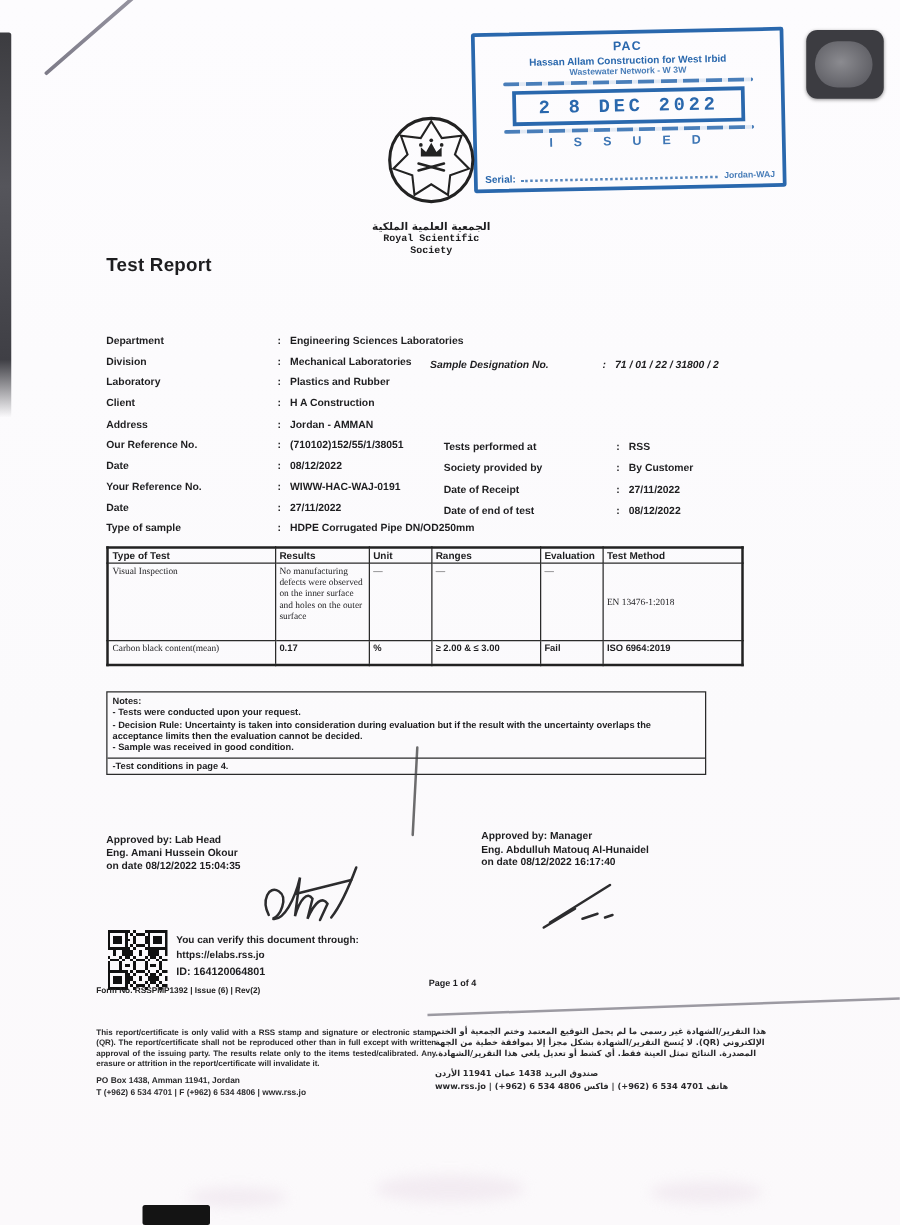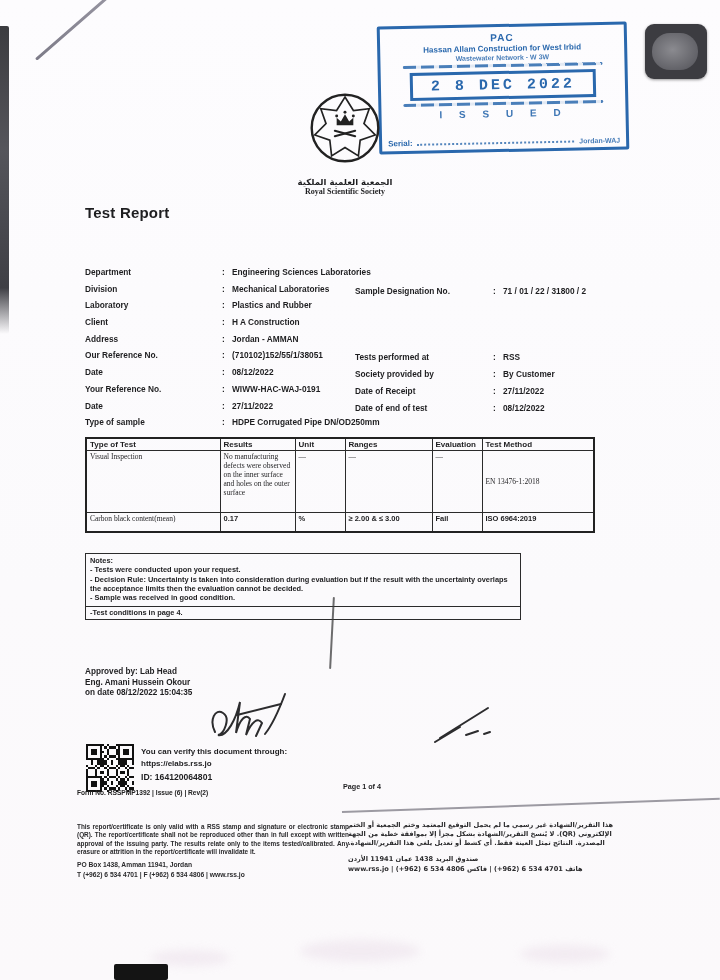--- a/index.html
+++ b/index.html
@@ -36,49 +36,49 @@
   .s-issued{margin-top:3px;font-weight:700;font-size:10px;letter-spacing:7px;opacity:.9;}
   .s-serial{position:absolute;bottom:3px;left:6px;right:6px;display:flex;align-items:flex-end;
             font-weight:700;font-size:8px;}
   .s-serial .dots{flex:1;border-bottom:2px dotted #2a68ad;margin:0 5px 2px;opacity:.8;}
   .s-serial .right{font-size:7px;opacity:.85;}
 
   
   .logo{position:absolute;left:288px;top:91px;width:114px;text-align:center;}
   .logo svg{display:block;margin:0 auto;}
   .logo-ar{font-size:8.5px;font-weight:700;margin-top:12px;}
-  .logo-en{font-size:8px;font-weight:700;font-family:Liberation Serif, serif;}
+  .logo-en{font-size:8px;font-weight:700;font-family:Liberation Mono, monospace;}
 
   .title{position:absolute;left:85px;top:204px;margin:0;font-size:15px;font-weight:800;letter-spacing:.2px;}
 
   
   .info-left{position:absolute;left:85px;top:267px;width:310px;}
   .irow{display:flex;height:16.7px;align-items:flex-start;font-size:8.3px;}
   .ilabel{width:137px;font-weight:700;}
   .icolon{width:10px;font-weight:700;}
   .ival{font-weight:600;}
-  .info-right-top{position:absolute;left:355px;top:286px;width:310px;}
+  .info-right-top{position:absolute;left:344px;top:286px;width:310px;font-style:italic;}
   .info-right{position:absolute;left:355px;top:352px;width:310px;}
   .irow2{display:flex;height:17px;align-items:flex-start;font-size:8.3px;}
   .irow2 .ilabel{width:138px;}
 
   
   .results-table{position:absolute;left:85px;top:437px;width:508px;border-collapse:collapse;table-layout:fixed;}
   .results-table td,.results-table th{border:1px solid #2b2b2b;padding:1px 3px;vertical-align:top;
       font-size:7.5px;text-align:left;overflow:hidden;}
   .results-table{border:2px solid #222;}
   .sec-title{font-weight:700;font-size:8px;}
   .results-table th{font-weight:700;font-size:8px;}
   .serif{font-family:"Liberation Serif",serif;font-size:8px;}
   .bold-val{font-weight:700;}
   .vmid{vertical-align:middle !important;}
   .row2 td{height:16px;}
 
   
-  .notes-box{position:absolute;left:85px;top:553px;width:436px;border:1.5px solid #2b2b2b;box-sizing:border-box;
+  .notes-box{position:absolute;left:85px;top:553px;width:480px;border:1.5px solid #2b2b2b;box-sizing:border-box;
              font-size:7.4px;font-weight:600;line-height:1.26;}
   .notes-main{padding:2px 4px 3px;}
   .notes-foot{border-top:1.5px solid #2b2b2b;padding:1px 4px 2px;}
 
   
   .approval{position:absolute;font-size:8.2px;font-weight:700;line-height:1.28;}
   .ap-left{left:85px;top:667px;}
   .ap-right{left:385px;top:664px;}
   .sig{position:absolute;}
   .sig path{fill:none;stroke:#2c2c2e;stroke-width:2;stroke-linecap:round;}
@@ -282,20 +282,25 @@
   <div class="approval ap-left">
     <div>Approved by: Lab Head</div>
     <div>Eng. Amani Hussein Okour</div>
     <div>on date 08/12/2022 15:04:35</div>
   </div>
   <svg class="sig" style="left:205px;top:688px;" width="85" height="58">
     <path d="M10,44 C4,32 10,20 18,25 C26,30 19,46 13,47 C22,49 31,31 35,14 L31,45 C35,31 41,25 45,31 L41,47 C47,33 53,29 57,35 L51,48"></path>
     <path d="M32,27 L76,16"></path>
     <path d="M60,46 C68,36 74,22 80,6"></path>
   </svg>
+  <div class="approval ap-right">
+    <div>Approved by: Manager</div>
+    <div>Eng. Abdulluh Matouq Al-Hunaidel</div>
+    <div>on date 08/12/2022 16:17:40</div>
+  </div>
   <svg class="sig" style="left:432px;top:698px;" width="80" height="46">
     <path d="M8,40 L56,10"></path>
     <path d="M3,44 L28,29"></path>
     <path d="M34,37 L46,33"></path>
     <path d="M52,36 L58,34"></path>
   </svg>
 
   <svg class="qr" viewBox="0 0 21 21" shape-rendering="crispEdges">
     <g id="qr-cells" fill="#111">
         <rect x="0" y="0" width="1" height="1"></rect>

